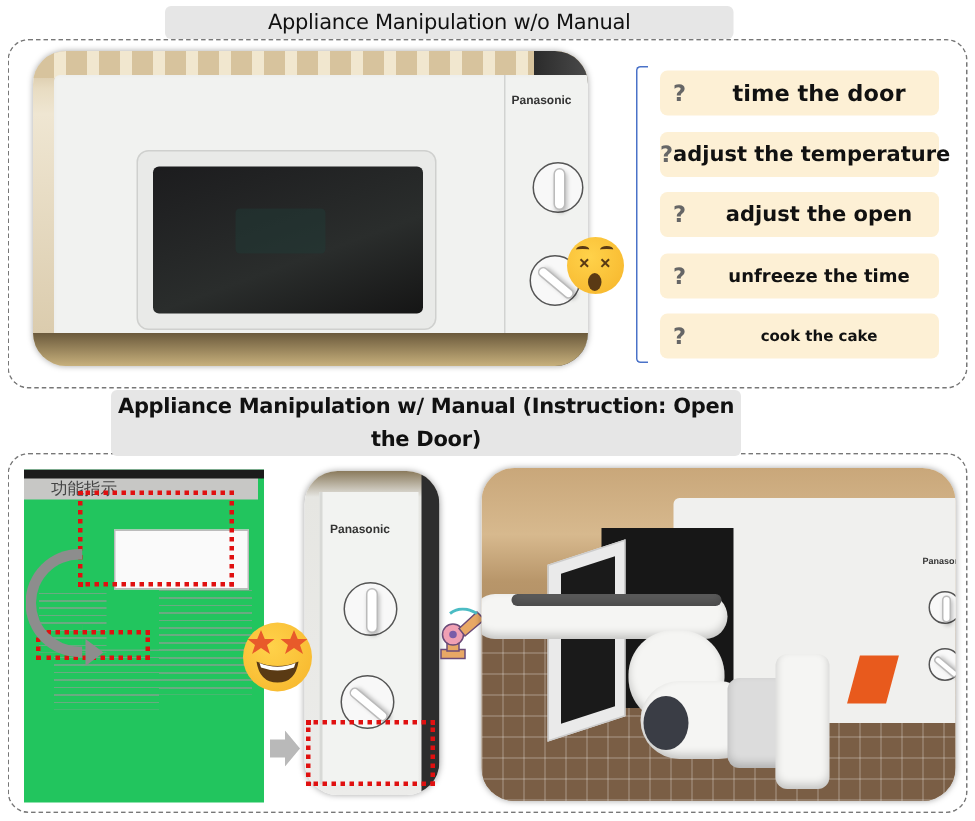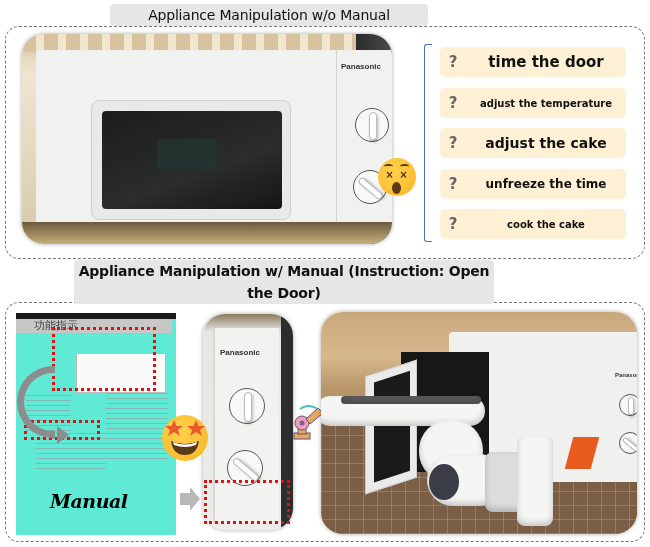--- a/index.html
+++ b/index.html
@@ -26,21 +26,21 @@
 .emoji{position:absolute;border-radius:50%;background:radial-gradient(circle at 40% 35%,#ffd24a,#f6b42a);}
 .emoji-dizzy .eye{position:absolute;color:#5a3a14;font-weight:bold;font-size:12px;line-height:12px;}
 .emoji-dizzy .mouth{position:absolute;left:14px;top:24px;width:9px;height:12px;border-radius:50%;background:#5a3a14;}
 .emoji-dizzy .brow{position:absolute;width:9px;height:5px;border-top:2px solid #5a3a14;border-radius:50% 50% 0 0;}
 
 .bracket{position:absolute;border:1.5px solid #4a72c8;border-right:none;}
 .action{position:absolute;left:440px;width:186px;height:30px;background:#fdf0d5;border-radius:5px;display:flex;align-items:center;}
 .action .q{width:26px;text-align:center;color:#666;font-size:15px;font-weight:bold;font-family:"DejaVu Sans",sans-serif;}
 .action .t{flex:1;text-align:center;color:#111;font-weight:bold;font-family:"DejaVu Sans",sans-serif;white-space:nowrap;}
 
-.manual{position:absolute;left:16px;top:313px;width:160px;height:222px;background:#5eead4;overflow:hidden;}
+.manual{position:absolute;left:16px;top:313px;width:160px;height:222px;background:#22c55e;overflow:hidden;}
 .manual-head{position:absolute;left:0;top:0;width:156px;height:20px;background:#c7c7c5;}
 .manual-top{position:absolute;left:0;top:0;width:160px;height:6px;background:#1b1b1b;}
 .manual-title{position:absolute;left:18px;top:5px;font-size:11px;color:#444;}
 .redbox{position:absolute;border:3px dotted #e01010;}
 .manual-diagram{position:absolute;left:60px;top:40px;width:90px;height:40px;border:1px solid #bbb;background:#fafafa;}
 .manual-lines{position:absolute;background:repeating-linear-gradient(180deg,#999 0 1px,transparent 1px 5px);opacity:.6;}
 .manual-word{position:absolute;left:50px;top:490px;font-family:"DejaVu Serif",serif;font-style:italic;font-weight:bold;font-size:19px;color:#000;letter-spacing:-0.5px;}
 .curved-arrow{position:absolute;left:17px;top:366px;width:38px;height:72px;border:7px solid #8d8d8d;border-right:none;border-radius:38px 0 0 38px;}
 .curved-arrow::after{content:"";position:absolute;right:-14px;bottom:-13px;border-left:12px solid #8d8d8d;border-top:9px solid transparent;border-bottom:9px solid transparent;}
 .gray-arrow{position:absolute;left:180px;top:487px;width:20px;height:24px;}
@@ -59,21 +59,21 @@
 .rb-arm.dark{background:#5b5b5b;}
 .rb-gripper{position:absolute;left:248px;top:125px;width:26px;height:32px;background:#e85a1d;transform:skewX(-15deg);}
 .robot-icon{position:absolute;}
 </style>
 </head>
 <body>
 
 <div class="stage">
 
   <div class="panel" style="left:5px;top:26px;width:640px;height:233px;"></div>
-  <div class="title-pill" style="left:110px;top:4px;width:318px;">Appliance Manipulation w/o Manual</div>
+  <div class="title-pill" style="left:110px;top:4px;width:379px;">Appliance Manipulation w/o Manual</div>
 
   <div class="photo" style="left:22px;top:34px;width:370px;height:210px;">
     <div class="mw-bg"></div>
     <div class="mw-stripes"></div>
     <div class="mw-side"></div>
     <div class="mw-body">
       <div class="mw-door-frame">
         <div class="mw-window"></div>
       </div>
       <div class="mw-ctrl">
@@ -94,25 +94,25 @@
   </div>
 
   <div class="bracket" style="left:424px;top:44px;width:8px;height:198px;border-radius:3px 0 0 3px;"></div>
 
   <div class="action" style="top:47px;">
     <span class="q">?</span>
     <span class="t" style="font-size:15px;">time the door</span>
   </div>
   <div class="action" style="top:88px;">
     <span class="q">?</span>
-    <span class="t" style="font-size:10px;">adjust the temperature</span>
+    <span class="t" style="font-size:14px;">adjust the temperature</span>
   </div>
   <div class="action" style="top:128px;">
     <span class="q">?</span>
-    <span class="t" style="font-size:14px;">adjust the cake</span>
+    <span class="t" style="font-size:14px;">adjust the open</span>
   </div>
   <div class="action" style="top:169px;">
     <span class="q">?</span>
     <span class="t" style="font-size:12px;">unfreeze the time</span>
   </div>
   <div class="action" style="top:209px;">
     <span class="q">?</span>
     <span class="t" style="font-size:10px;">cook the cake</span>
   </div>
 
@@ -124,21 +124,20 @@
     <div class="manual-top"></div>
     <div class="manual-title">功能指示</div>
     <div class="manual-diagram"></div>
     <div class="manual-lines" style="left:10px;top:82px;width:45px;height:40px;"></div>
     <div class="manual-lines" style="left:90px;top:80px;width:62px;height:70px;"></div>
     <div class="manual-lines" style="left:20px;top:120px;width:70px;height:40px;"></div>
   </div>
   <div class="redbox" style="left:52px;top:327px;width:104px;height:64px;"></div>
   <div class="redbox" style="left:24px;top:420px;width:76px;height:20px;"></div>
   <div class="curved-arrow"></div>
-  <div class="manual-word">Manual</div>
 
   <svg class="gray-arrow" viewBox="0 0 20 24">
     <polygon points="0,6 10,6 10,0 20,12 10,24 10,18 0,18" fill="#b9b9b9"></polygon>
   </svg>
 
   <div class="photo" style="left:203px;top:314px;width:90px;height:216px;">
     <div class="cp-bg"></div>
     <div class="cp-dark"></div>
     <div class="cp-body">
       <div class="brand" style="left:5px;top:20px;">Panasonic</div>

